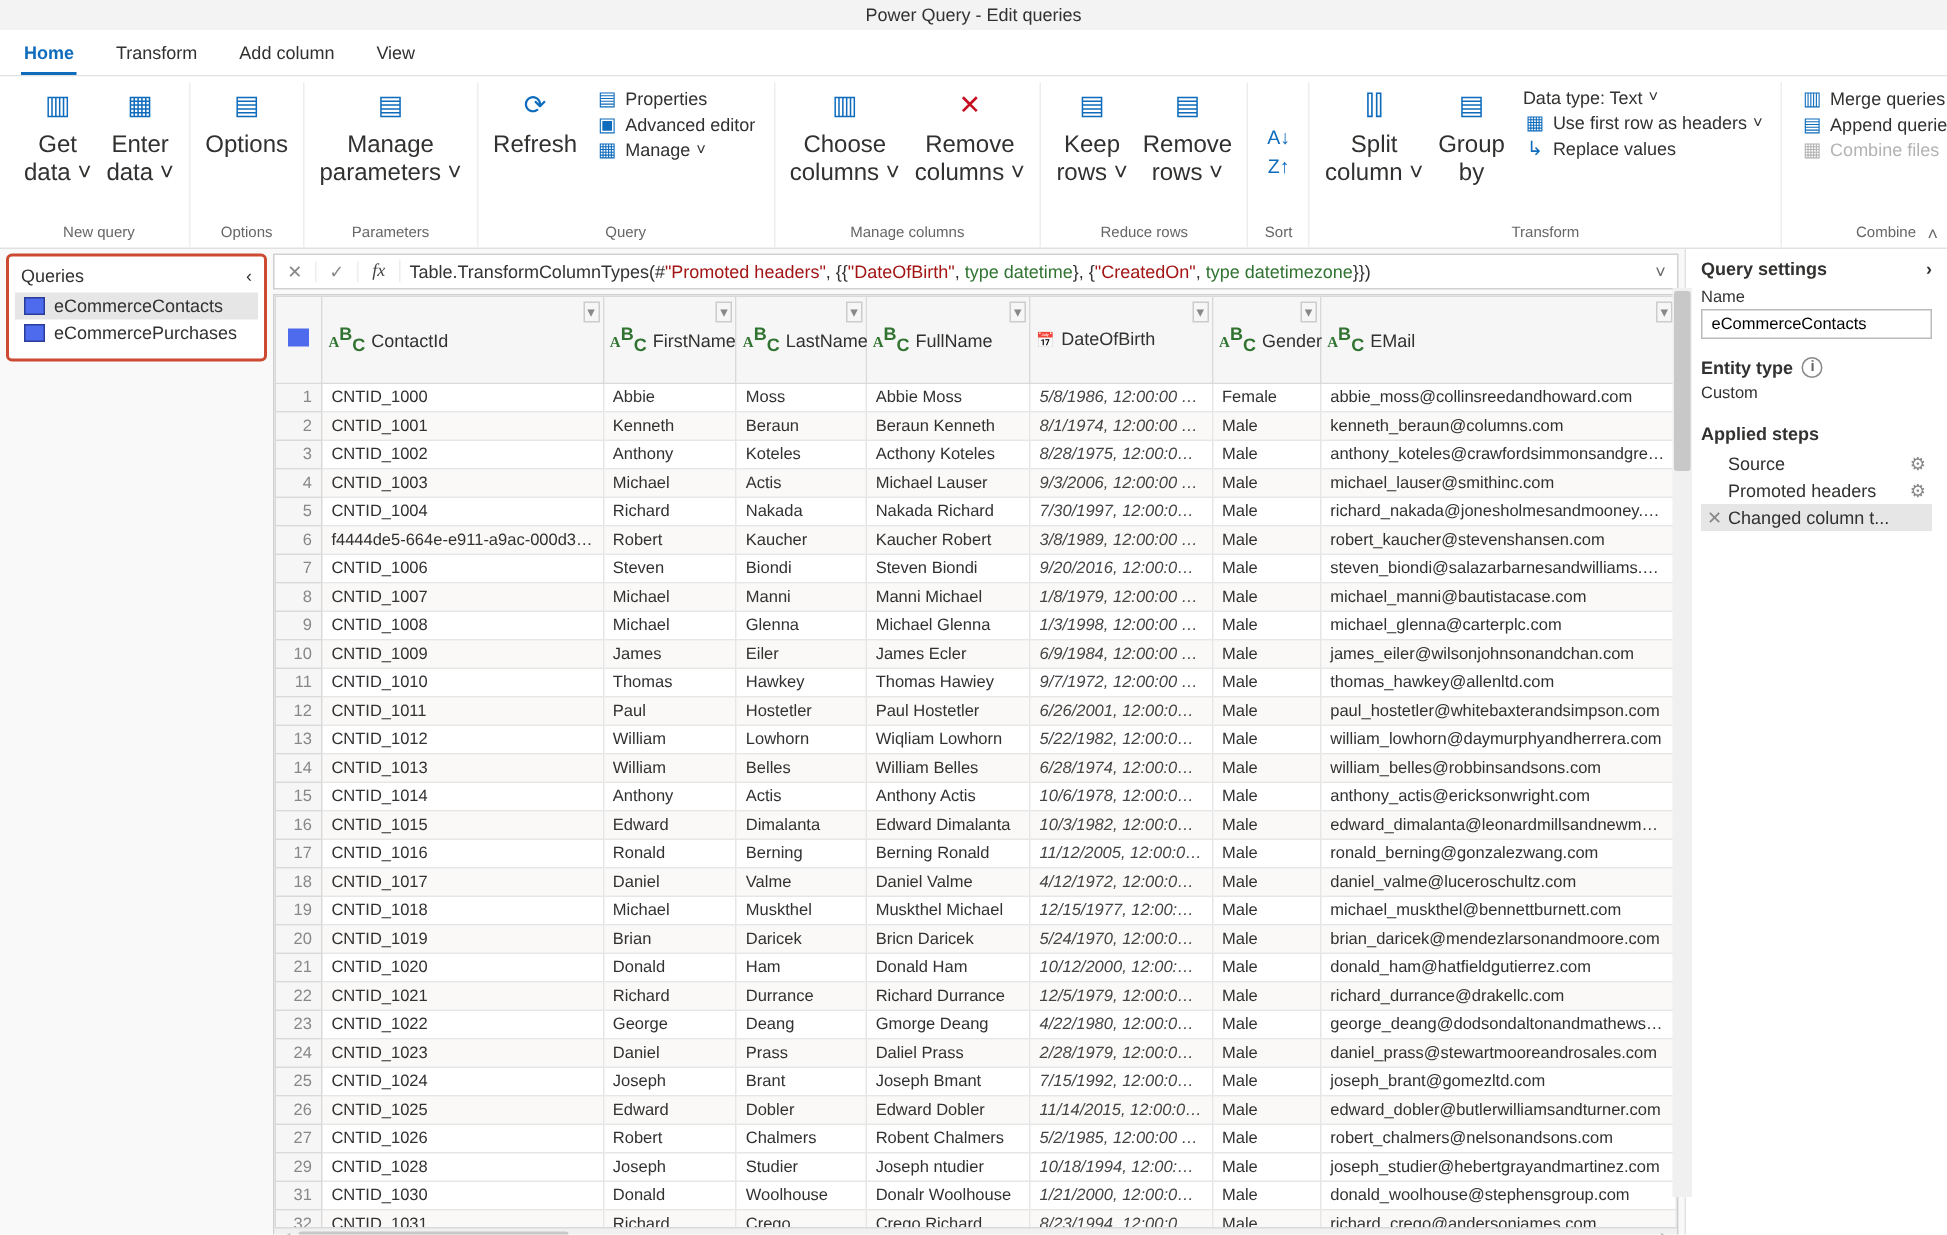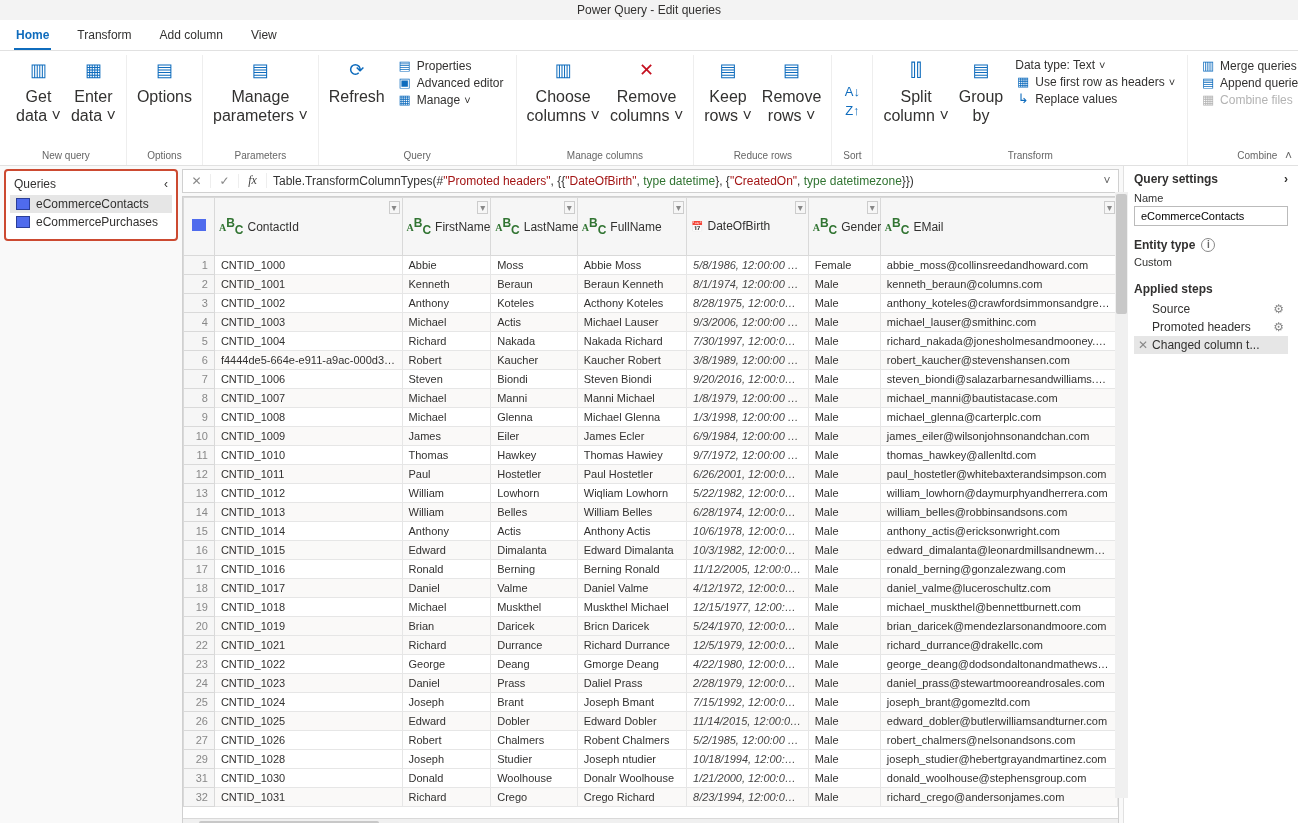--- a/index.html
+++ b/index.html
@@ -468,20 +468,30 @@
               <tr class="alt">
                 <td class="row-num">20</td>
     <td>CNTID_1019</td>
     <td>Brian</td>
     <td>Daricek</td>
     <td>Bricn Daricek</td>
     <td class="date-cell">5/24/1970, 12:00:00 AM</td>
     <td>Male</td>
     <td>brian_daricek@mendezlarsonandmoore.com</td>
               </tr>
+              <tr>
+                <td class="row-num">21</td>
+    <td>CNTID_1020</td>
+    <td>Donald</td>
+    <td>Ham</td>
+    <td>Donald Ham</td>
+    <td class="date-cell">10/12/2000, 12:00:00 ...</td>
+    <td>Male</td>
+    <td>donald_ham@hatfieldgutierrez.com</td>
+              </tr>
               <tr class="alt">
                 <td class="row-num">22</td>
     <td>CNTID_1021</td>
     <td>Richard</td>
     <td>Durrance</td>
     <td>Richard Durrance</td>
     <td class="date-cell">12/5/1979, 12:00:00 AM</td>
     <td>Male</td>
     <td>richard_durrance@drakellc.com</td>
               </tr>

